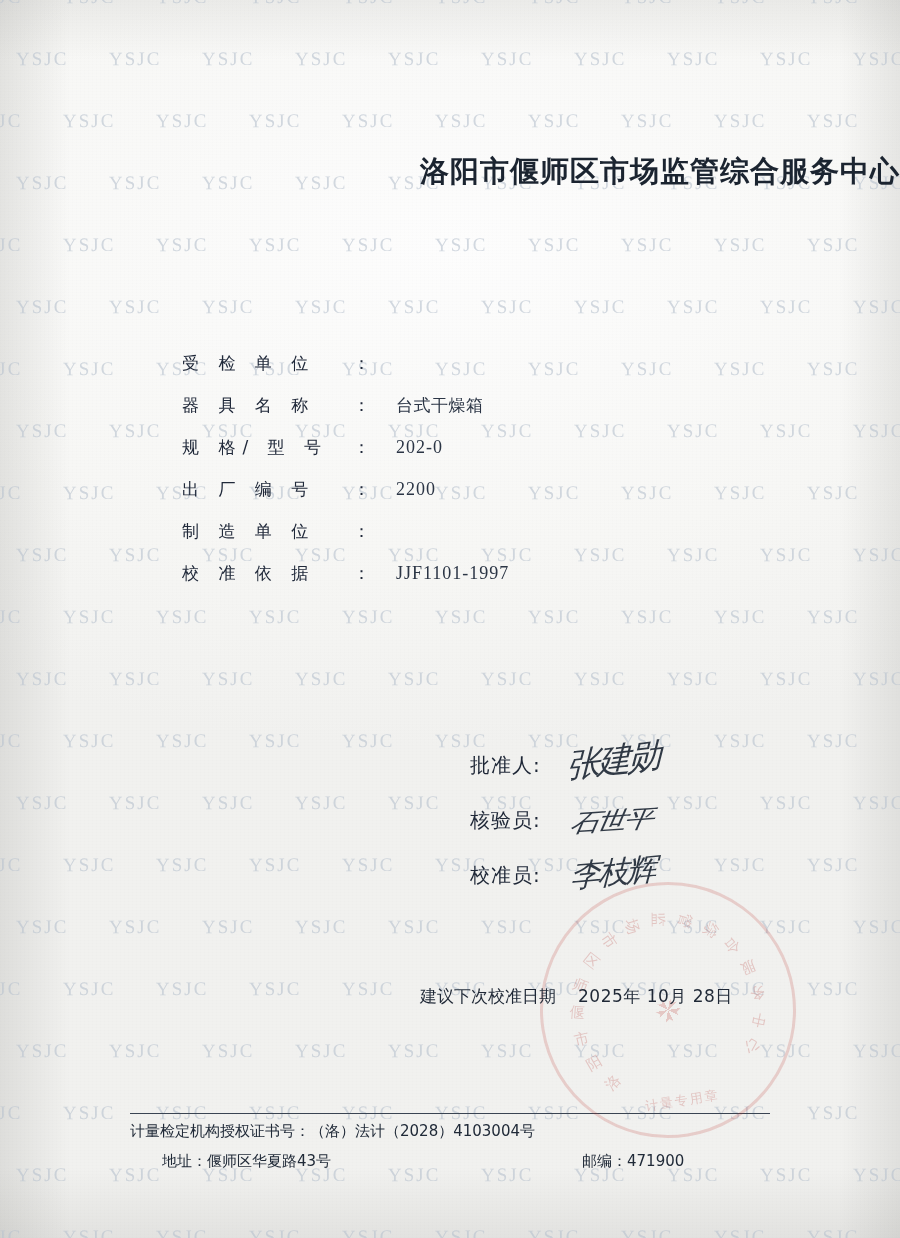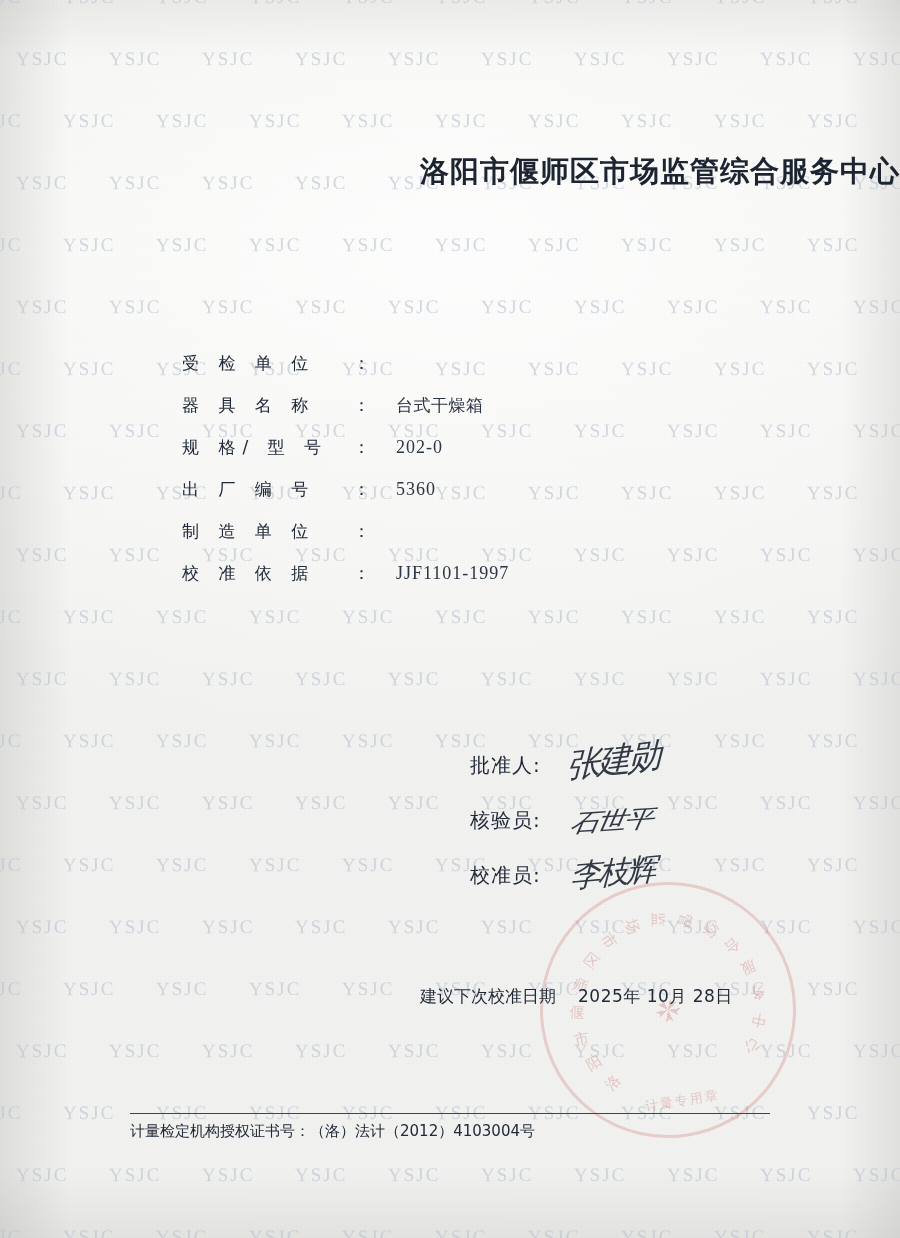--- a/index.html
+++ b/index.html
@@ -569,21 +569,21 @@
             <span class="lbl-txt">规 格/ 型 号</span>
             <span class="colon">：</span>
           </div>
           <div class="field-value latin">202-0</div>
         </div>
         <div class="field-row">
           <div class="field-label">
             <span class="lbl-txt">出 厂 编 号</span>
             <span class="colon">：</span>
           </div>
-          <div class="field-value latin">5360</div>
+          <div class="field-value latin">2200</div>
         </div>
         <div class="field-row">
           <div class="field-label">
             <span class="lbl-txt">制 造 单 位</span>
             <span class="colon">：</span>
           </div>
         </div>
         <div class="field-row">
           <div class="field-label">
             <span class="lbl-txt">校 准 依 据</span>
@@ -624,18 +624,22 @@
     <div id="dates">
         <div class="date-row">
           <span class="date-label tight">建议下次校准日期</span>
           <span class="date-value">2025年 10月 28日</span>
         </div>
       </div>
 
     <div id="footer-rule"></div>
     <div id="footer">
       <div class="footer-row r1">
-        <div class="footer-left">计量检定机构授权证书号：（洛）法计（2012）4103004号</div>
+        <div class="footer-left">计量检定机构授权证书号：（洛）法计（2028）4103004号</div>
+      </div>
+      <div class="footer-row r2">
+        <div class="footer-left">地址：偃师区华夏路43号</div>
+        <div class="footer-right">邮编：471900</div>
       </div>
     </div>
 
   </div>
 </div>
 
 </body></html>

